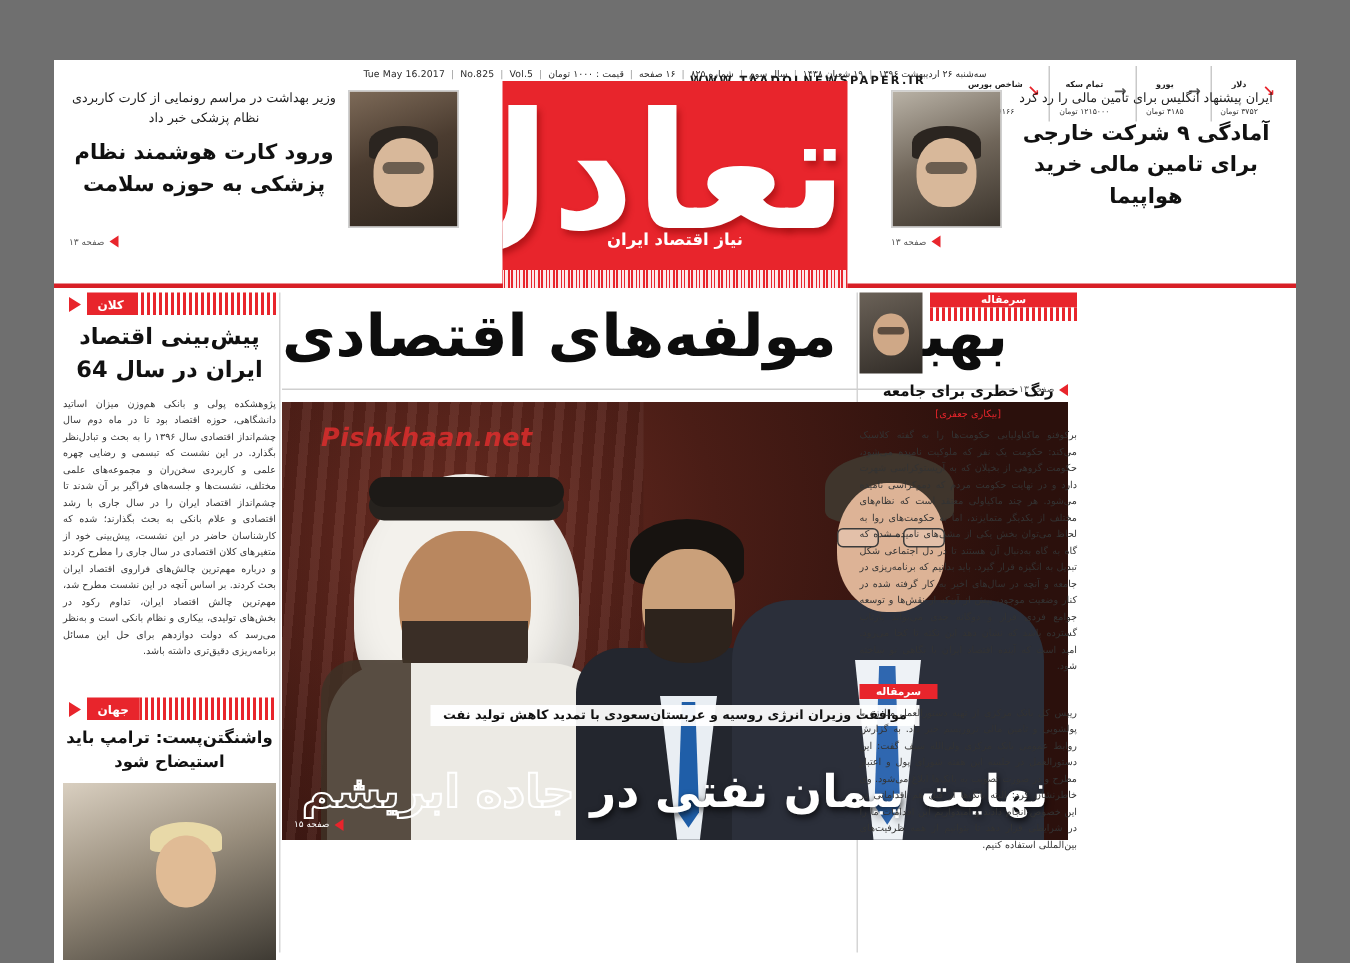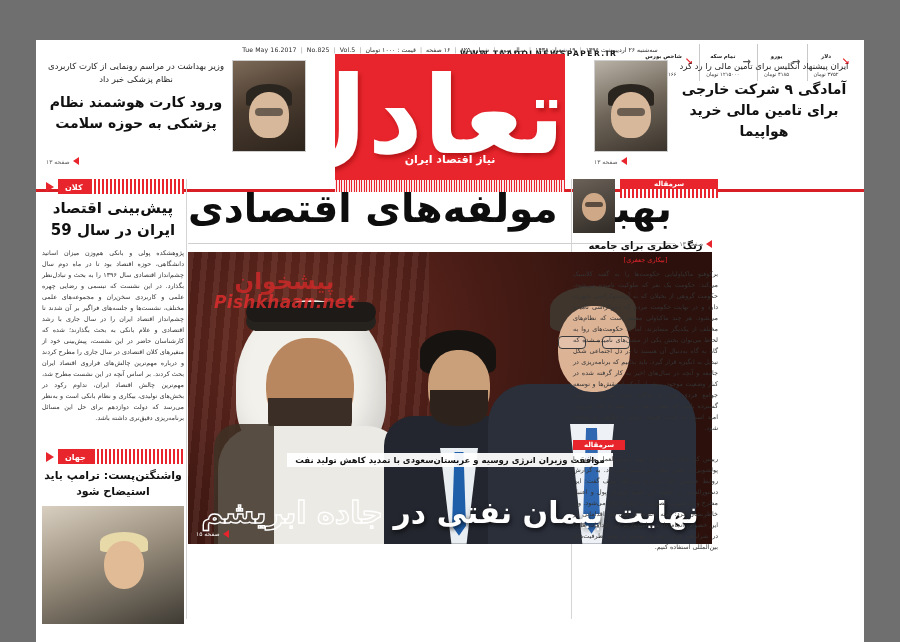--- a/index.html
+++ b/index.html
@@ -162,21 +162,21 @@
   .tick:last-child { border-left: none; }
   .tick-txt { text-align: center; line-height: 1.15; }
   .tick-name { font-size: 5.4px; color: #222; font-weight: bold; }
   .tick-val  { font-size: 5.2px; color: #333; }
   .arrow { font-size: 10px; line-height: 1; font-weight: bold; }
   .arrow.down { color: #e8252c; }
   .arrow.flat { color: #555; }
 
   
   .body-area {
-    position: absolute; left: 0; top: 139px;
+    position: absolute; left: 0; top: 155px;
     width: 688px; height: 447px;
   }
 
   
   .rail-left {
     position: absolute; left: 6px; top: 0;
     width: 142px; height: 445px;
   }
   .rail-right {
     position: absolute; right: 6px; top: 0;
@@ -600,21 +600,21 @@
       <div class="rail-left">
 
         <div class="sec-head">
           <div class="sec-rule"></div>
           <div class="sec-label">کلان</div>
           <div class="sec-arrow">
               <span class="tri-l"></span>
             </div>
         </div>
 
-        <div class="rail-head">پیش‌بینی اقتصاد ایران در سال 59</div>
+        <div class="rail-head">پیش‌بینی اقتصاد ایران در سال 64</div>
         <div class="rail-body">پژوهشکده پولی و بانکی هم‌وزن میزان اساتید دانشگاهی، حوزه اقتصاد بود تا در ماه دوم سال چشم‌انداز اقتصادی سال ۱۳۹۶ را به بحث و تبادل‌نظر بگذارد. در این نشست که تبسمی و رضایی چهره علمی و کاربردی سخن‌ران و مجموعه‌های علمی مختلف، نشست‌ها و جلسه‌های فراگیر بر آن شدند تا چشم‌انداز اقتصاد ایران را در سال جاری با رشد اقتصادی و علام بانکی به بحث بگذارند؛ شده که کارشناسان حاضر در این نشست، پیش‌بینی خود از متغیرهای کلان اقتصادی در سال جاری را مطرح کردند و درباره مهم‌ترین چالش‌های فراروی اقتصاد ایران بحث کردند. بر اساس آنچه در این نشست مطرح شد، مهم‌ترین چالش اقتصاد ایران، تداوم رکود در بخش‌های تولیدی، بیکاری و نظام بانکی است و به‌نظر می‌رسد که دولت دوازدهم برای حل این مسائل برنامه‌ریزی دقیق‌تری داشته باشد.</div>
 
         <div class="edge-num">۲</div>
 
         <div style="position:absolute; left:0; bottom:0; width:142px;">
           <div class="sec-head">
             <div class="sec-rule"></div>
             <div class="sec-label">جهان</div>
             <div class="sec-arrow">
                 <span class="tri-l"></span>
@@ -669,21 +669,20 @@
             <div class="f-hair"></div>
             <div class="f-face"></div>
             <div class="glasses">
               <span class="lens l"></span>
                 <span class="bridge"></span>
                 <span class="lens r"></span>
             </div>
           </div>
 
           <div class="watermark">
-            <div class="wm-fa">پیشخوان</div>
             <div class="wm-en">Pishkhaan.net</div>
           </div>
 
           <div class="ph-caption">
             <span>موافقت وزیران انرژی روسیه و عربستان‌سعودی با تمدید کاهش تولید نفت</span>
           </div>
 
           <div class="ph-headline">
             <span>نهایت پیمان نفتی در</span>
             <span class="outline">جاده ابریشم</span>

